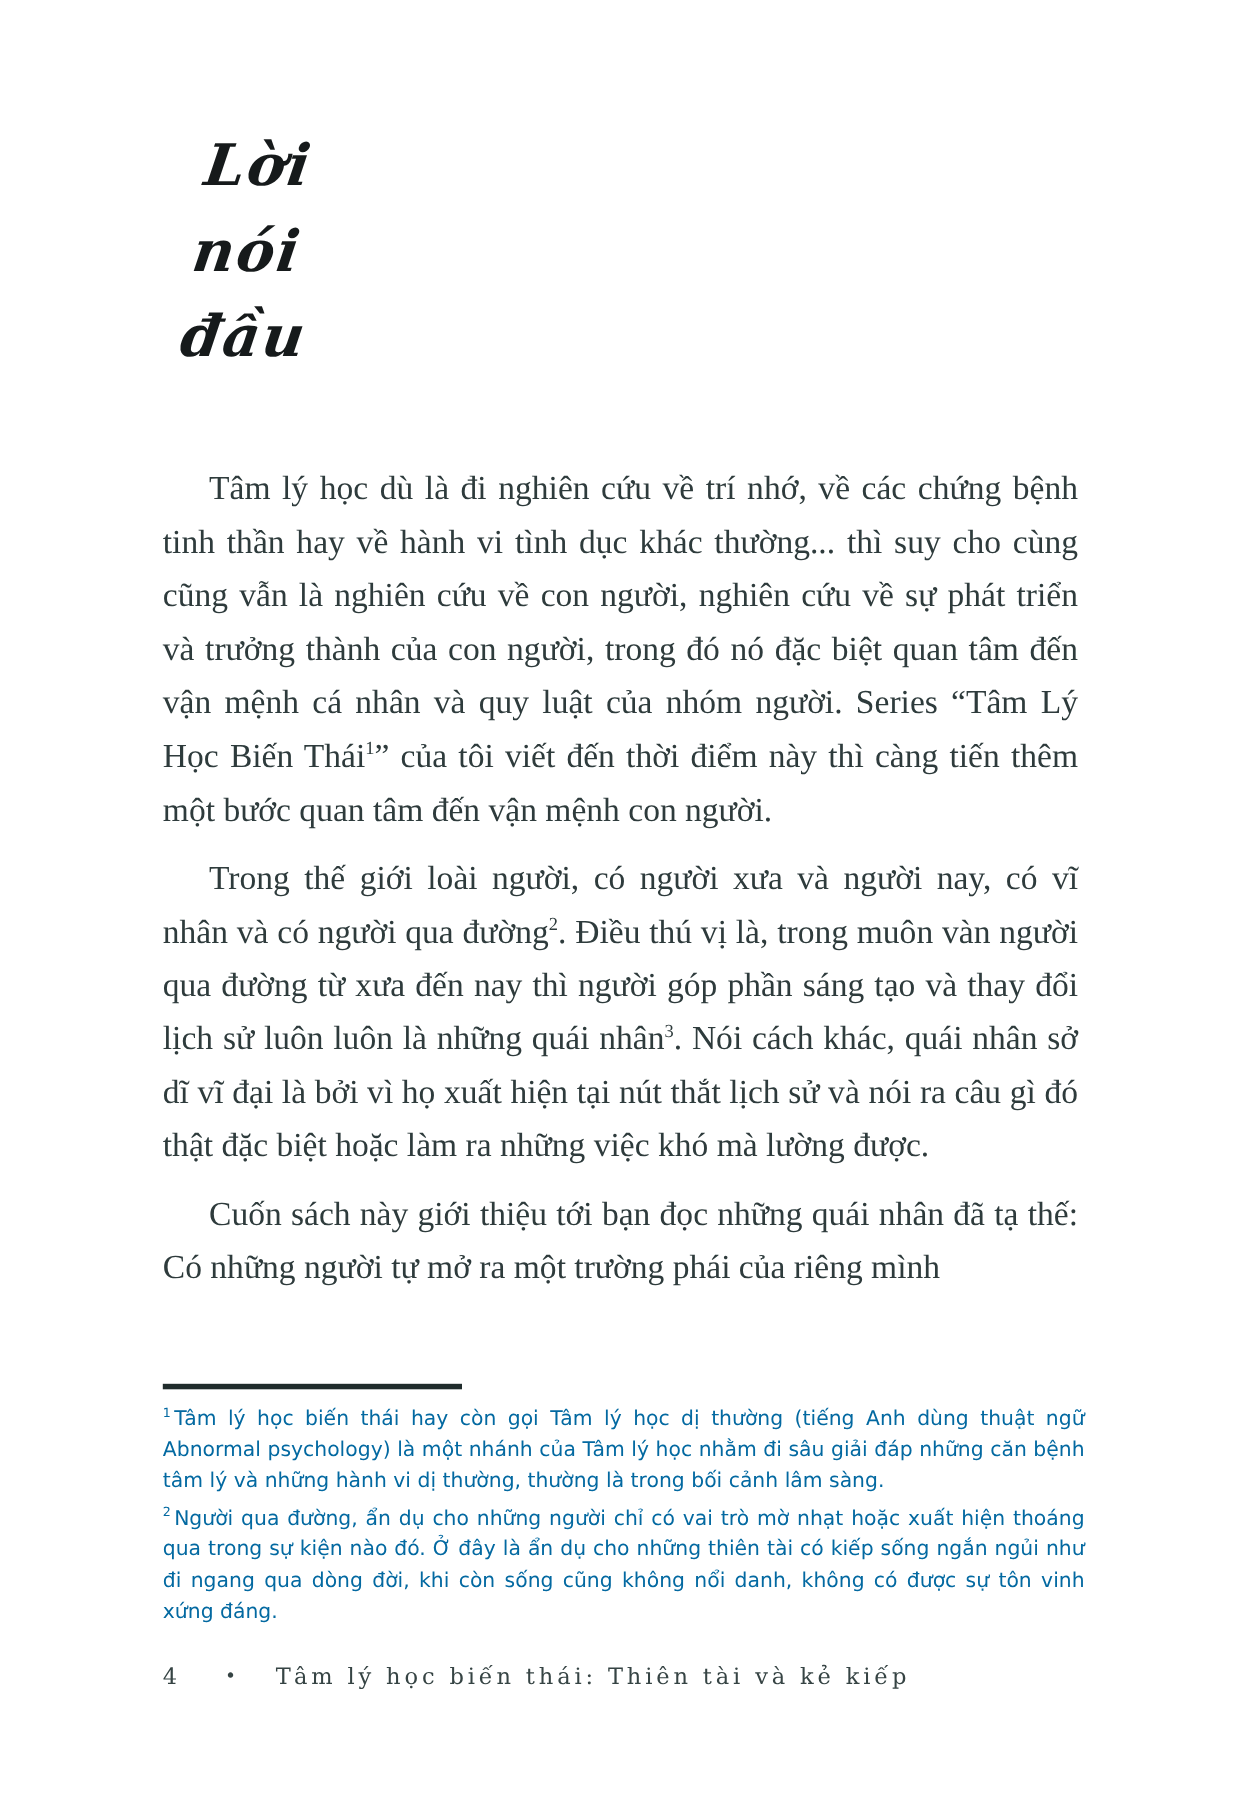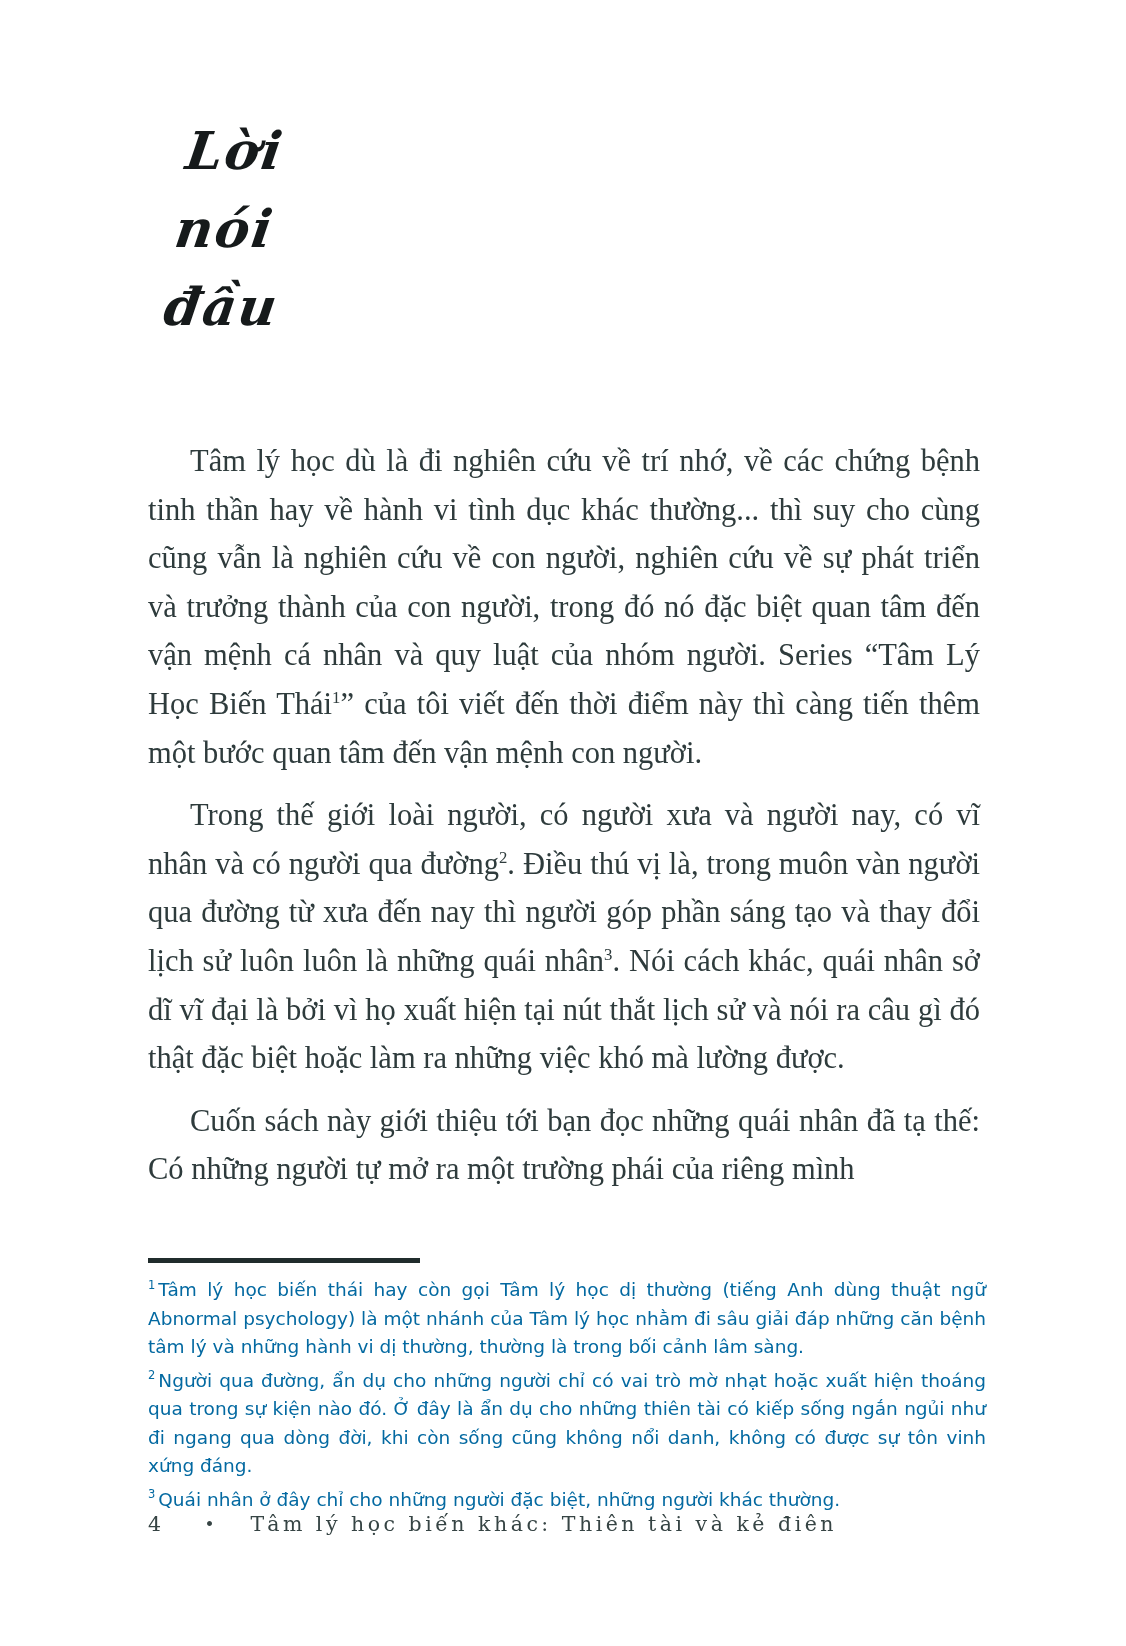--- a/index.html
+++ b/index.html
@@ -31,21 +31,21 @@
   }
   .chapter-title .title-line {
     display: block;
     line-height: 78px;
     letter-spacing: 2px;
   }
   
   .body-text {
     position: absolute;
     left: 148px;
-    top: 437px;
+    top: 420px;
     width: 832px;
     color: #2e3b3c;
     font-size: 30.5px;
     line-height: 48.6px;
     text-align: justify;
   }
   .body-text p {
     text-indent: 42px;
     margin-bottom: 14px;
   }
@@ -118,22 +118,21 @@
       <p>Tâm lý học dù là đi nghiên cứu về trí nhớ, về các chứng bệnh tinh thần hay về hành vi tình dục khác thường... thì suy cho cùng cũng vẫn là nghiên cứu về con người, nghiên cứu về sự phát triển và trưởng thành của con người, trong đó nó đặc biệt quan tâm đến vận mệnh cá nhân và quy luật của nhóm người. Series “Tâm Lý Học Biến Thái<sup class="fn-ref">1</sup>” của tôi viết đến thời điểm này thì càng tiến thêm một bước quan tâm đến vận mệnh con người.</p>
       <p>Trong thế giới loài người, có người xưa và người nay, có vĩ nhân và có người qua đường<sup class="fn-ref">2</sup>. Điều thú vị là, trong muôn vàn người qua đường từ xưa đến nay thì người góp phần sáng tạo và thay đổi lịch sử luôn luôn là những quái nhân<sup class="fn-ref">3</sup>. Nói cách khác, quái nhân sở dĩ vĩ đại là bởi vì họ xuất hiện tại nút thắt lịch sử và nói ra câu gì đó thật đặc biệt hoặc làm ra những việc khó mà lường được.</p>
       <p>Cuốn sách này giới thiệu tới bạn đọc những quái nhân đã tạ thế: Có những người tự mở ra một trường phái của riêng mình</p>
     </div>
 
   <div class="footnote-rule"></div>
 
   <div class="footnotes" id="footnotes">
       <div class="footnote"><sup class="fn-marker">1</sup>Tâm lý học biến thái hay còn gọi Tâm lý học dị thường (tiếng Anh dùng thuật ngữ Abnormal psychology) là một nhánh của Tâm lý học nhằm đi sâu giải đáp những căn bệnh tâm lý và những hành vi dị thường, thường là trong bối cảnh lâm sàng.</div>
       <div class="footnote"><sup class="fn-marker">2</sup>Người qua đường, ẩn dụ cho những người chỉ có vai trò mờ nhạt hoặc xuất hiện thoáng qua trong sự kiện nào đó. Ở đây là ẩn dụ cho những thiên tài có kiếp sống ngắn ngủi như đi ngang qua dòng đời, khi còn sống cũng không nổi danh, không có được sự tôn vinh xứng đáng.</div>
-      <div class="footnote"><sup class="fn-marker">3</sup>Quái nhân ở đây chỉ cho những người đặc biệt, những người khác thường.</div>
     </div>
 
   <div class="page-footer">
     <span class="page-number">4</span>
     <span class="footer-bullet">•</span>
-    <span class="running-title">Tâm lý học biến khác: Thiên tài và kẻ điên</span>
+    <span class="running-title">Tâm lý học biến thái: Thiên tài và kẻ kiếp</span>
   </div>
 
 </div>
 
 </body></html>

